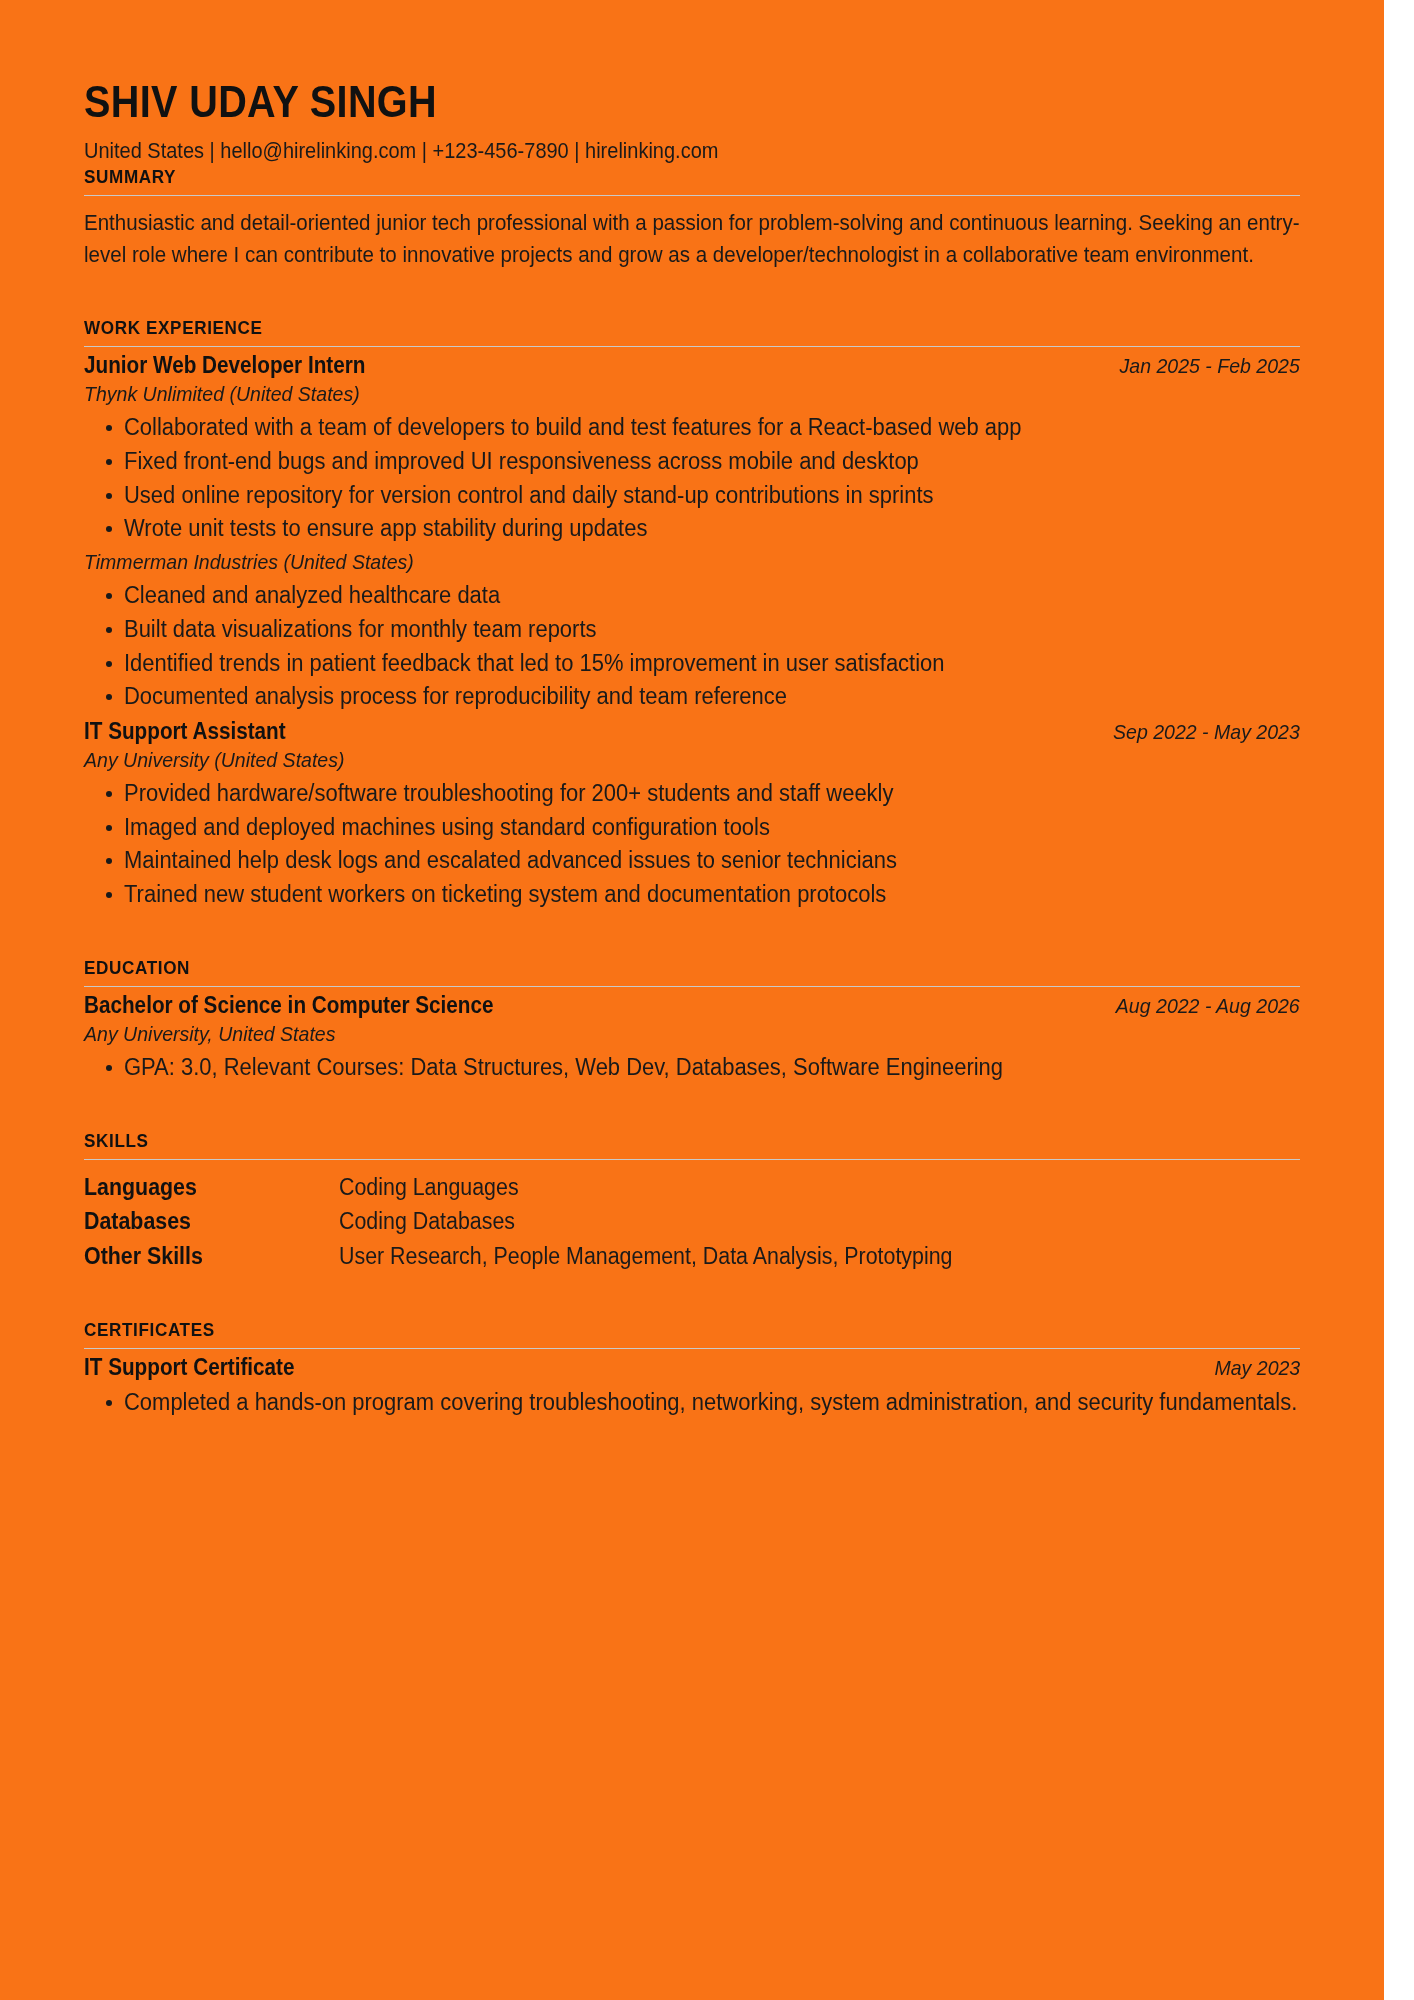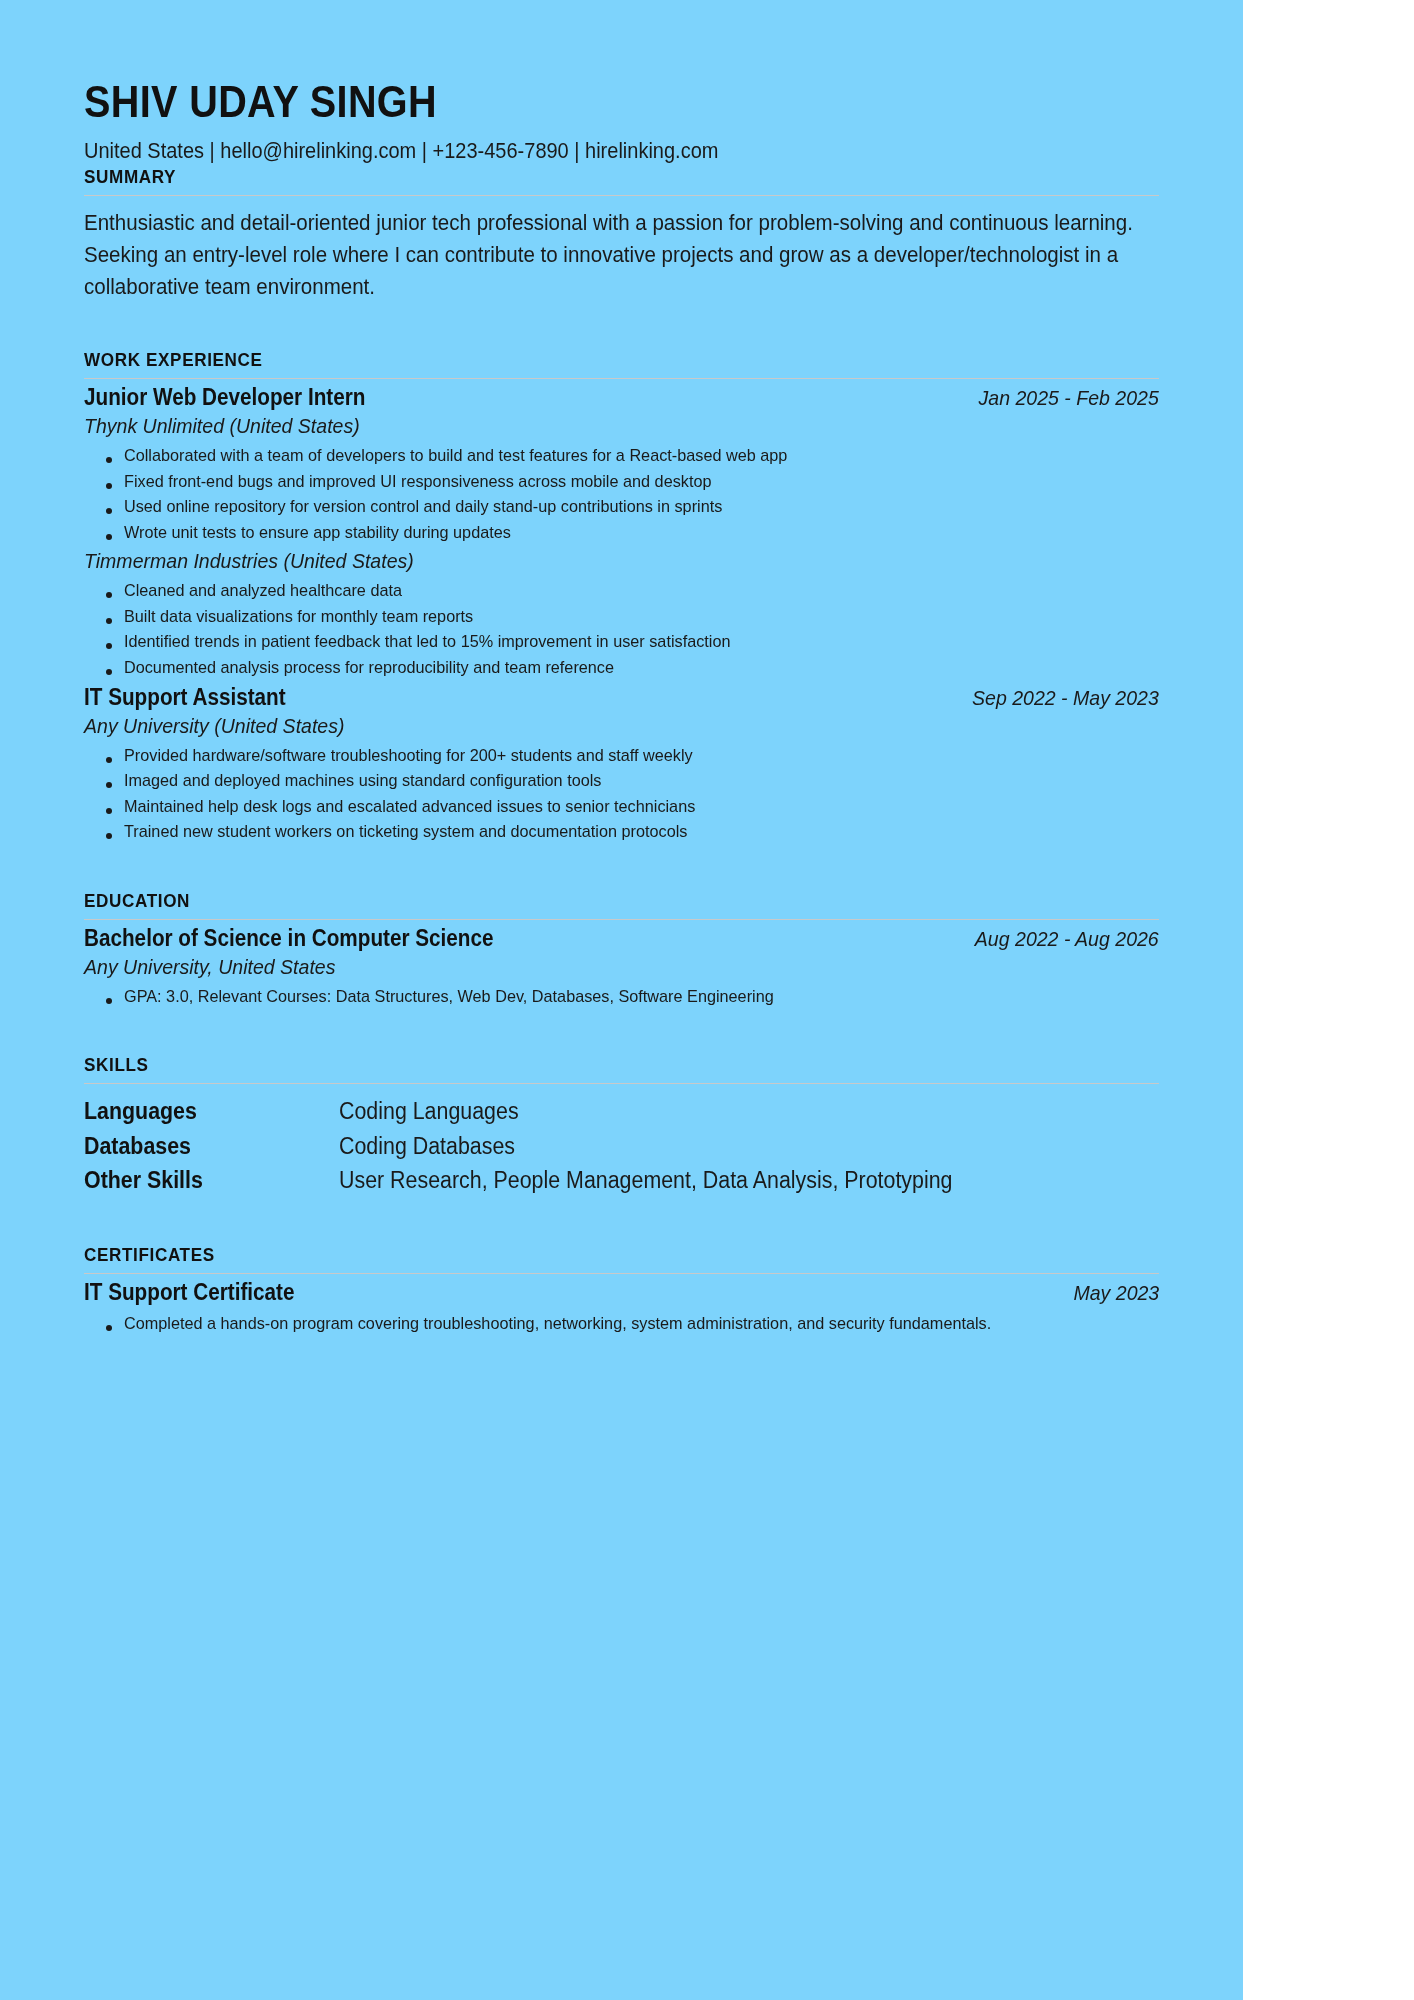--- a/index.html
+++ b/index.html
@@ -8,23 +8,23 @@
     background: #ffffff;
   }
   body {
     width: 1414px;
     min-height: 2000px;
     font-family: "Liberation Sans", sans-serif;
     color: #1a1a1a;
     -webkit-font-smoothing: antialiased;
   }
   .page {
-    width: 1243px;
+    width: 1384px;
     min-height: 2000px;
-    background: #7dd3fc;
+    background: #f97316;
     box-sizing: border-box;
     padding: 64px 84px 60px 84px;
   }
 
   
   .name {
     font-size: 45px;
     font-weight: bold;
     letter-spacing: 0.4px;
     line-height: 1.06;
@@ -103,21 +103,21 @@
     white-space: nowrap;
   }
 
   ul.bullets {
     list-style: none;
     margin: 6px 0 0 0;
     padding: 0;
   }
   ul.bullets li {
     position: relative;
-    font-size: 17px;
+    font-size: 23px;
     line-height: 1.38;
     padding-left: 40px;
     margin-top: 2px;
     color: #1a1a1a;
   }
   ul.bullets li .btxt {
     display: block;
     transform: scaleX(0.955);
     transform-origin: left top;
     width: 104.7%;

